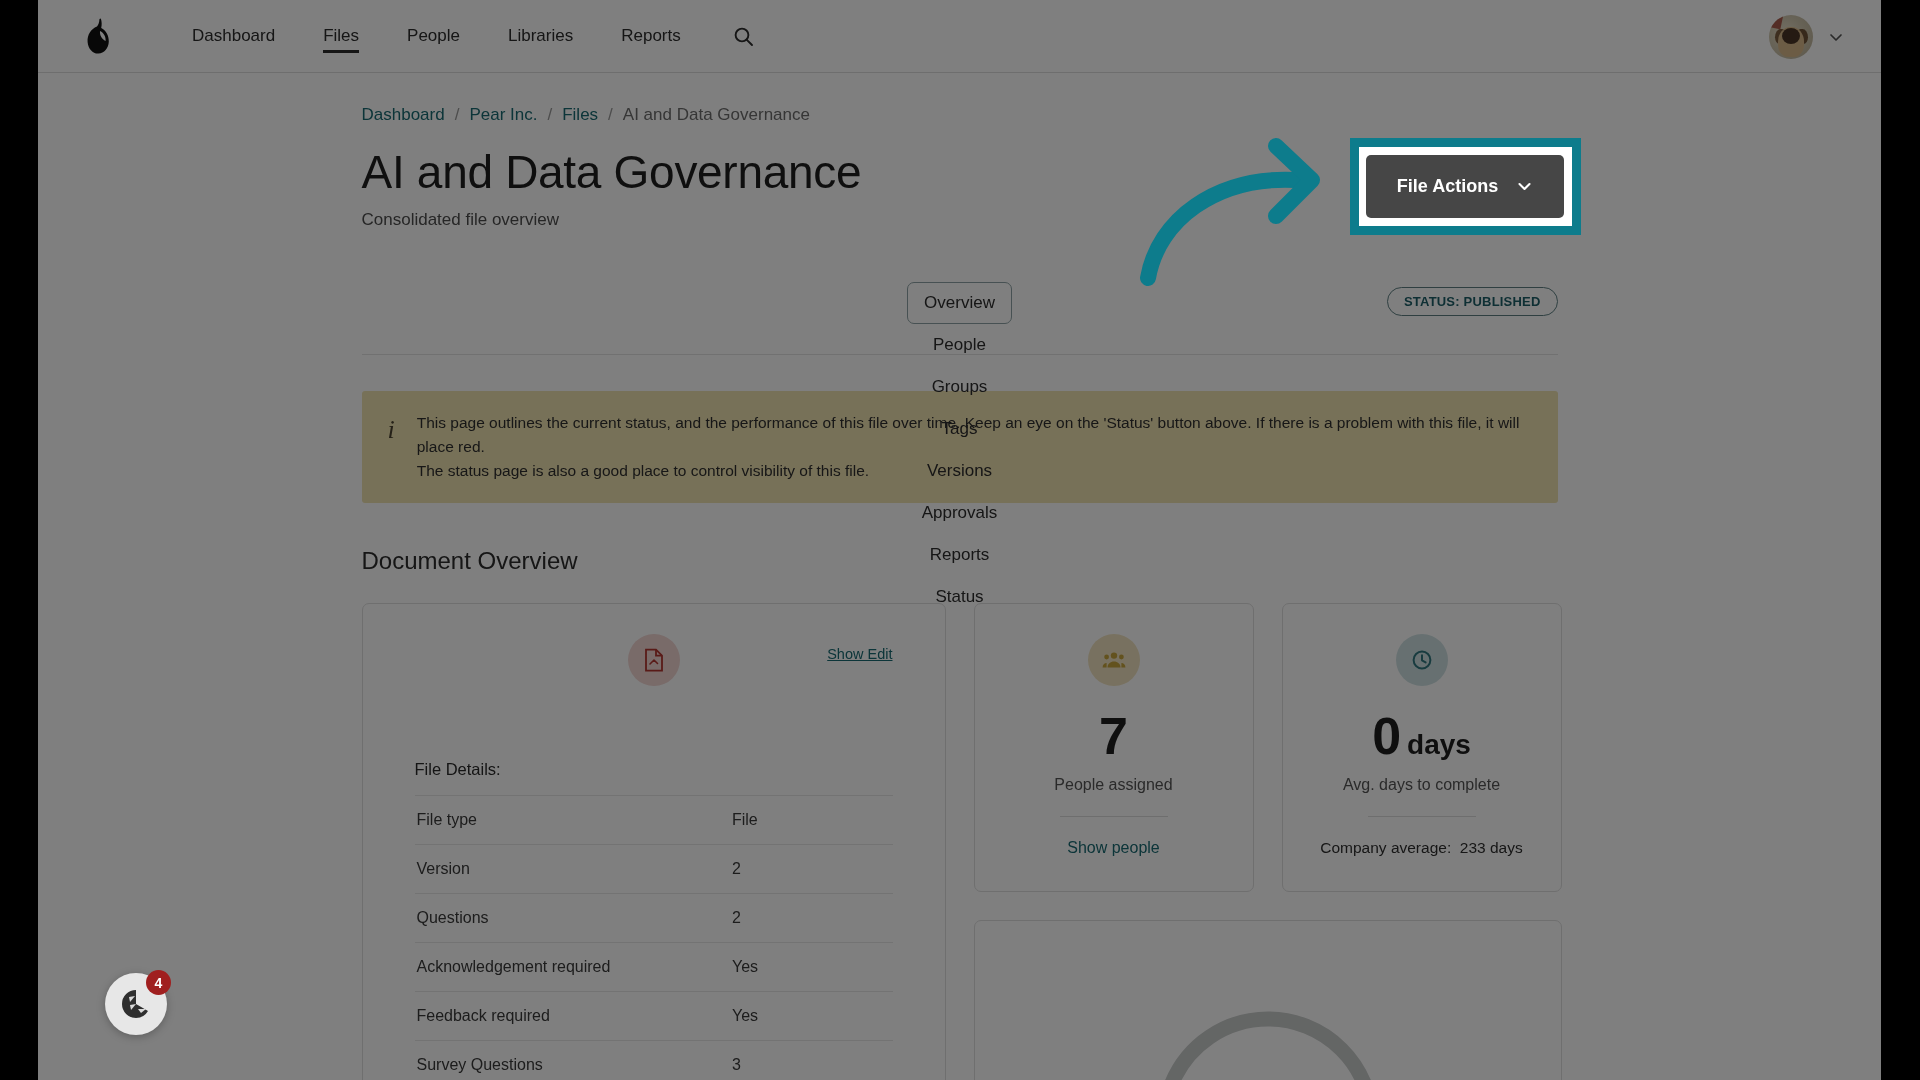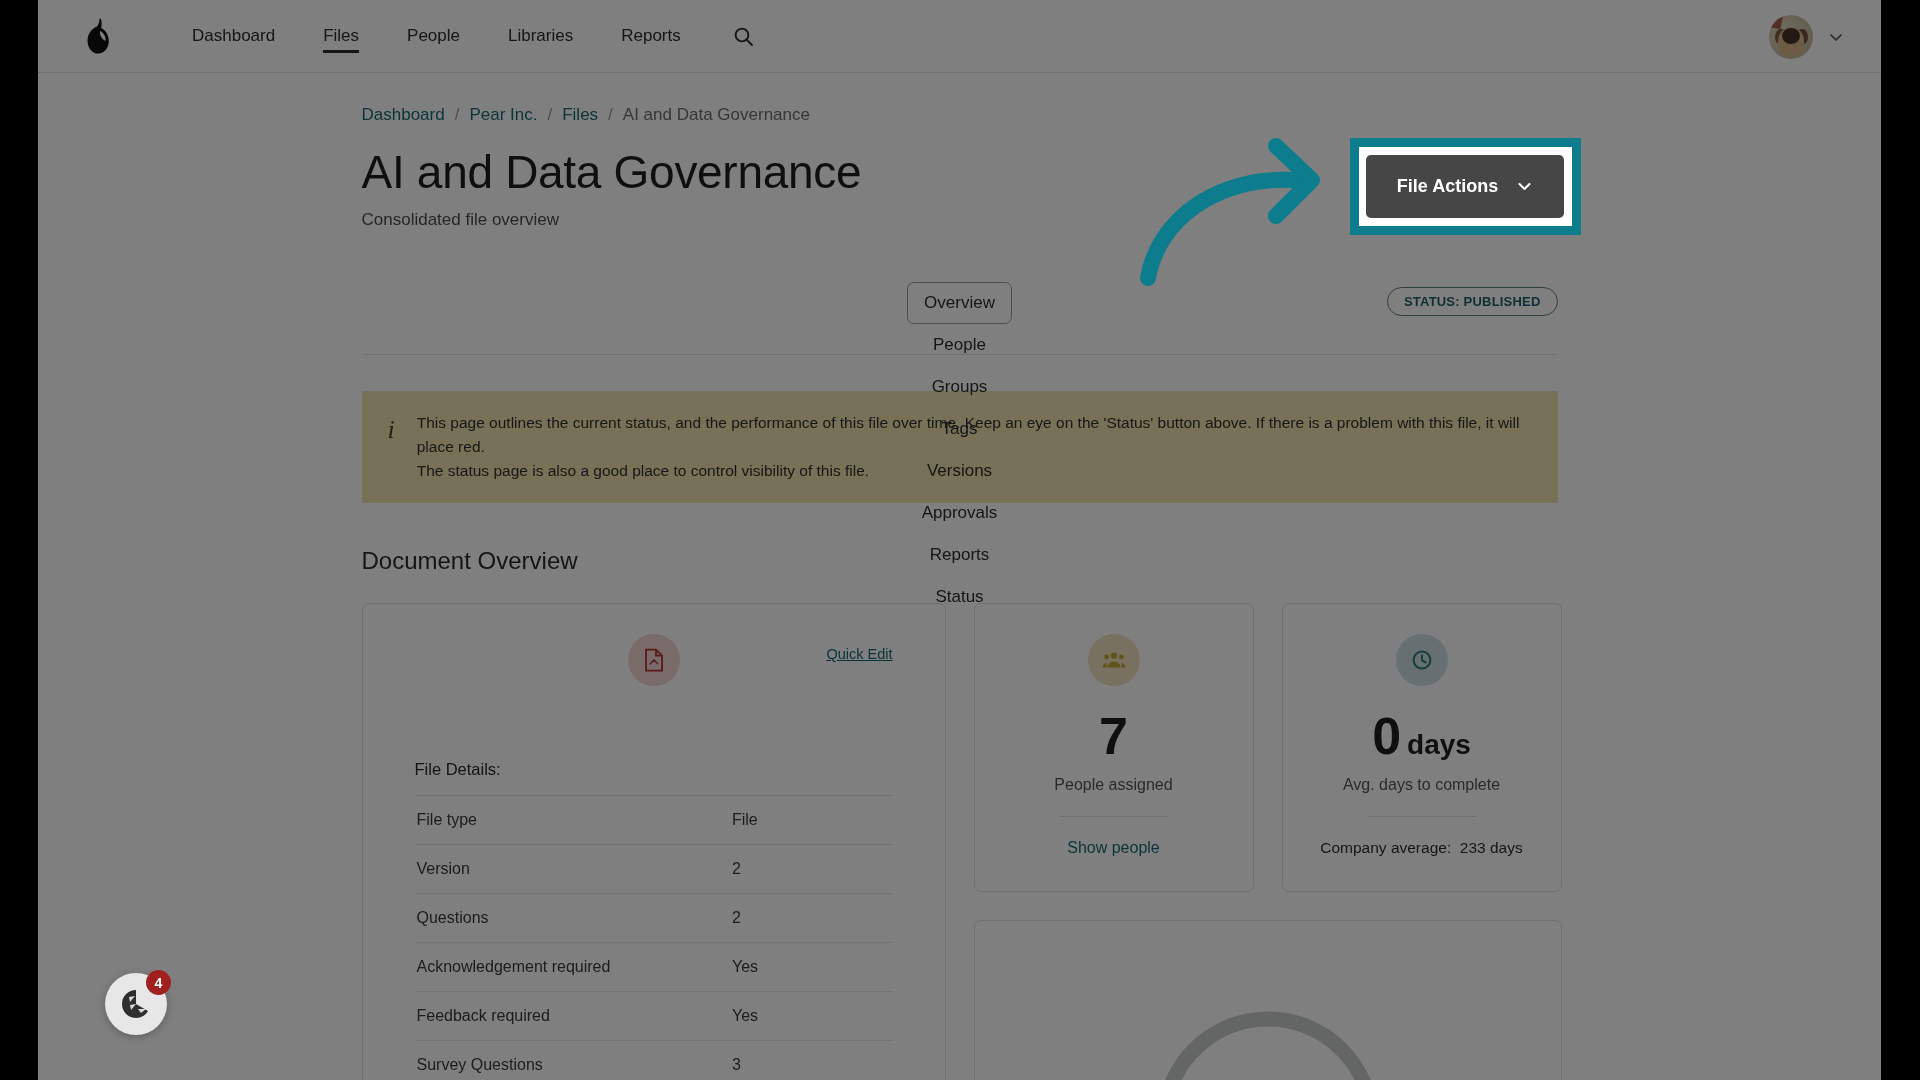--- a/index.html
+++ b/index.html
@@ -437,21 +437,21 @@
         <div class="cards">
 
           <div class="card file-details">
             <div class="icon-circle ic-red">
               <svg width="20" height="24" viewBox="0 0 20 24">
                 <path d="M2 1.6h10l6 6v15H2z" fill="none" stroke="#b3352f" stroke-width="1.8"></path>
                 <path d="M12 1.6v6h6" fill="none" stroke="#b3352f" stroke-width="1.8"></path>
                 <path d="M6 16 l4-4 M10 12 l3.5 3.5" stroke="#b3352f" stroke-width="1.6" fill="none" stroke-linecap="round"></path>
               </svg>
             </div>
-            <div class="quick-edit">Quick Edit</div>
+            <div class="quick-edit">Show Edit</div>
             <div class="fd-title">File Details:</div>
             <table class="fd-table">
               <tbody>
                   <tr>
                 <td>File type</td>
                 <td class="val">File</td>
               </tr>
               <tr>
                 <td>Version</td>
                 <td class="val">2</td>

